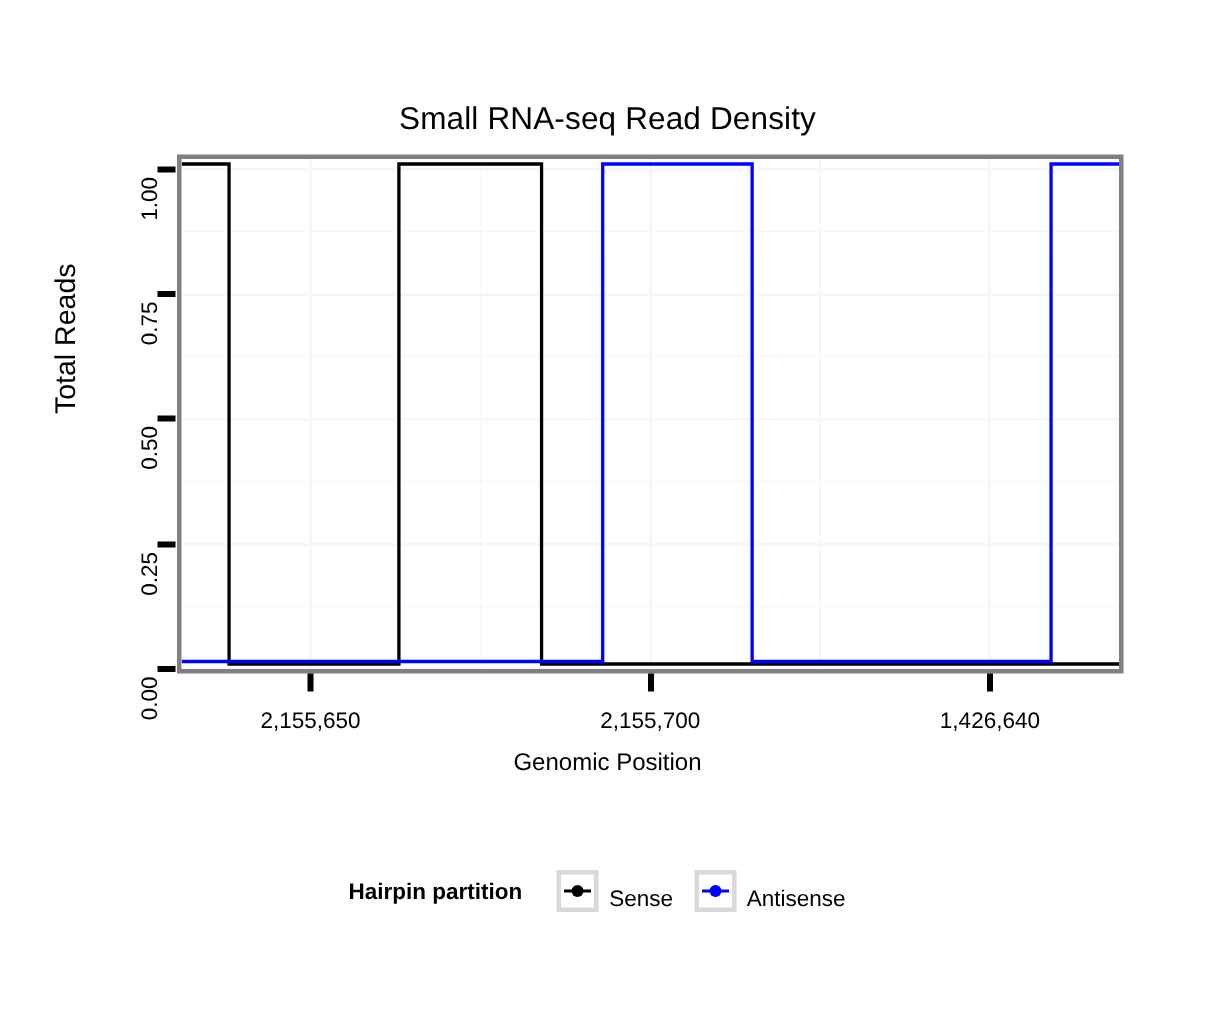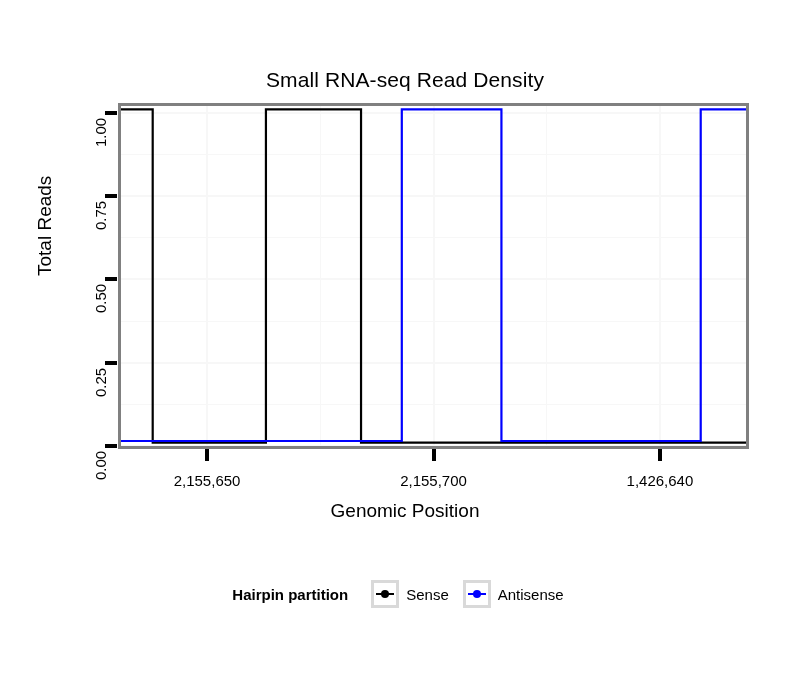--- a/index.html
+++ b/index.html
@@ -100,21 +100,21 @@
     white-space: nowrap;
     text-align: center;
     transform: translateX(-50%);
   }
   #x-axis-title {
     position: absolute;
     left: 0;
     top: 500px;
     width: 810px;
     text-align: center;
-    font-size: 19px;
+    font-size: 16px;
     color: #000000;
   }
 
   
   #legend {
     position: absolute;
     left: 0;
     top: 580px;
     width: 810px;
     display: flex;
@@ -124,21 +124,21 @@
   }
   #legend-title {
     font-size: 15px;
     font-weight: bold;
     color: #000000;
     margin-right: 23px;
     white-space: nowrap;
   }
   .legend-entry {
     display: flex;
-    align-items: center;
+    align-items: flex-end;
     margin-right: 14px;
   }
   .legend-key {
     width: 28px;
     height: 28px;
     box-sizing: border-box;
     border: 3px solid #d9d9d9;
     background: #ffffff;
     position: relative;
     margin-right: 7px;

